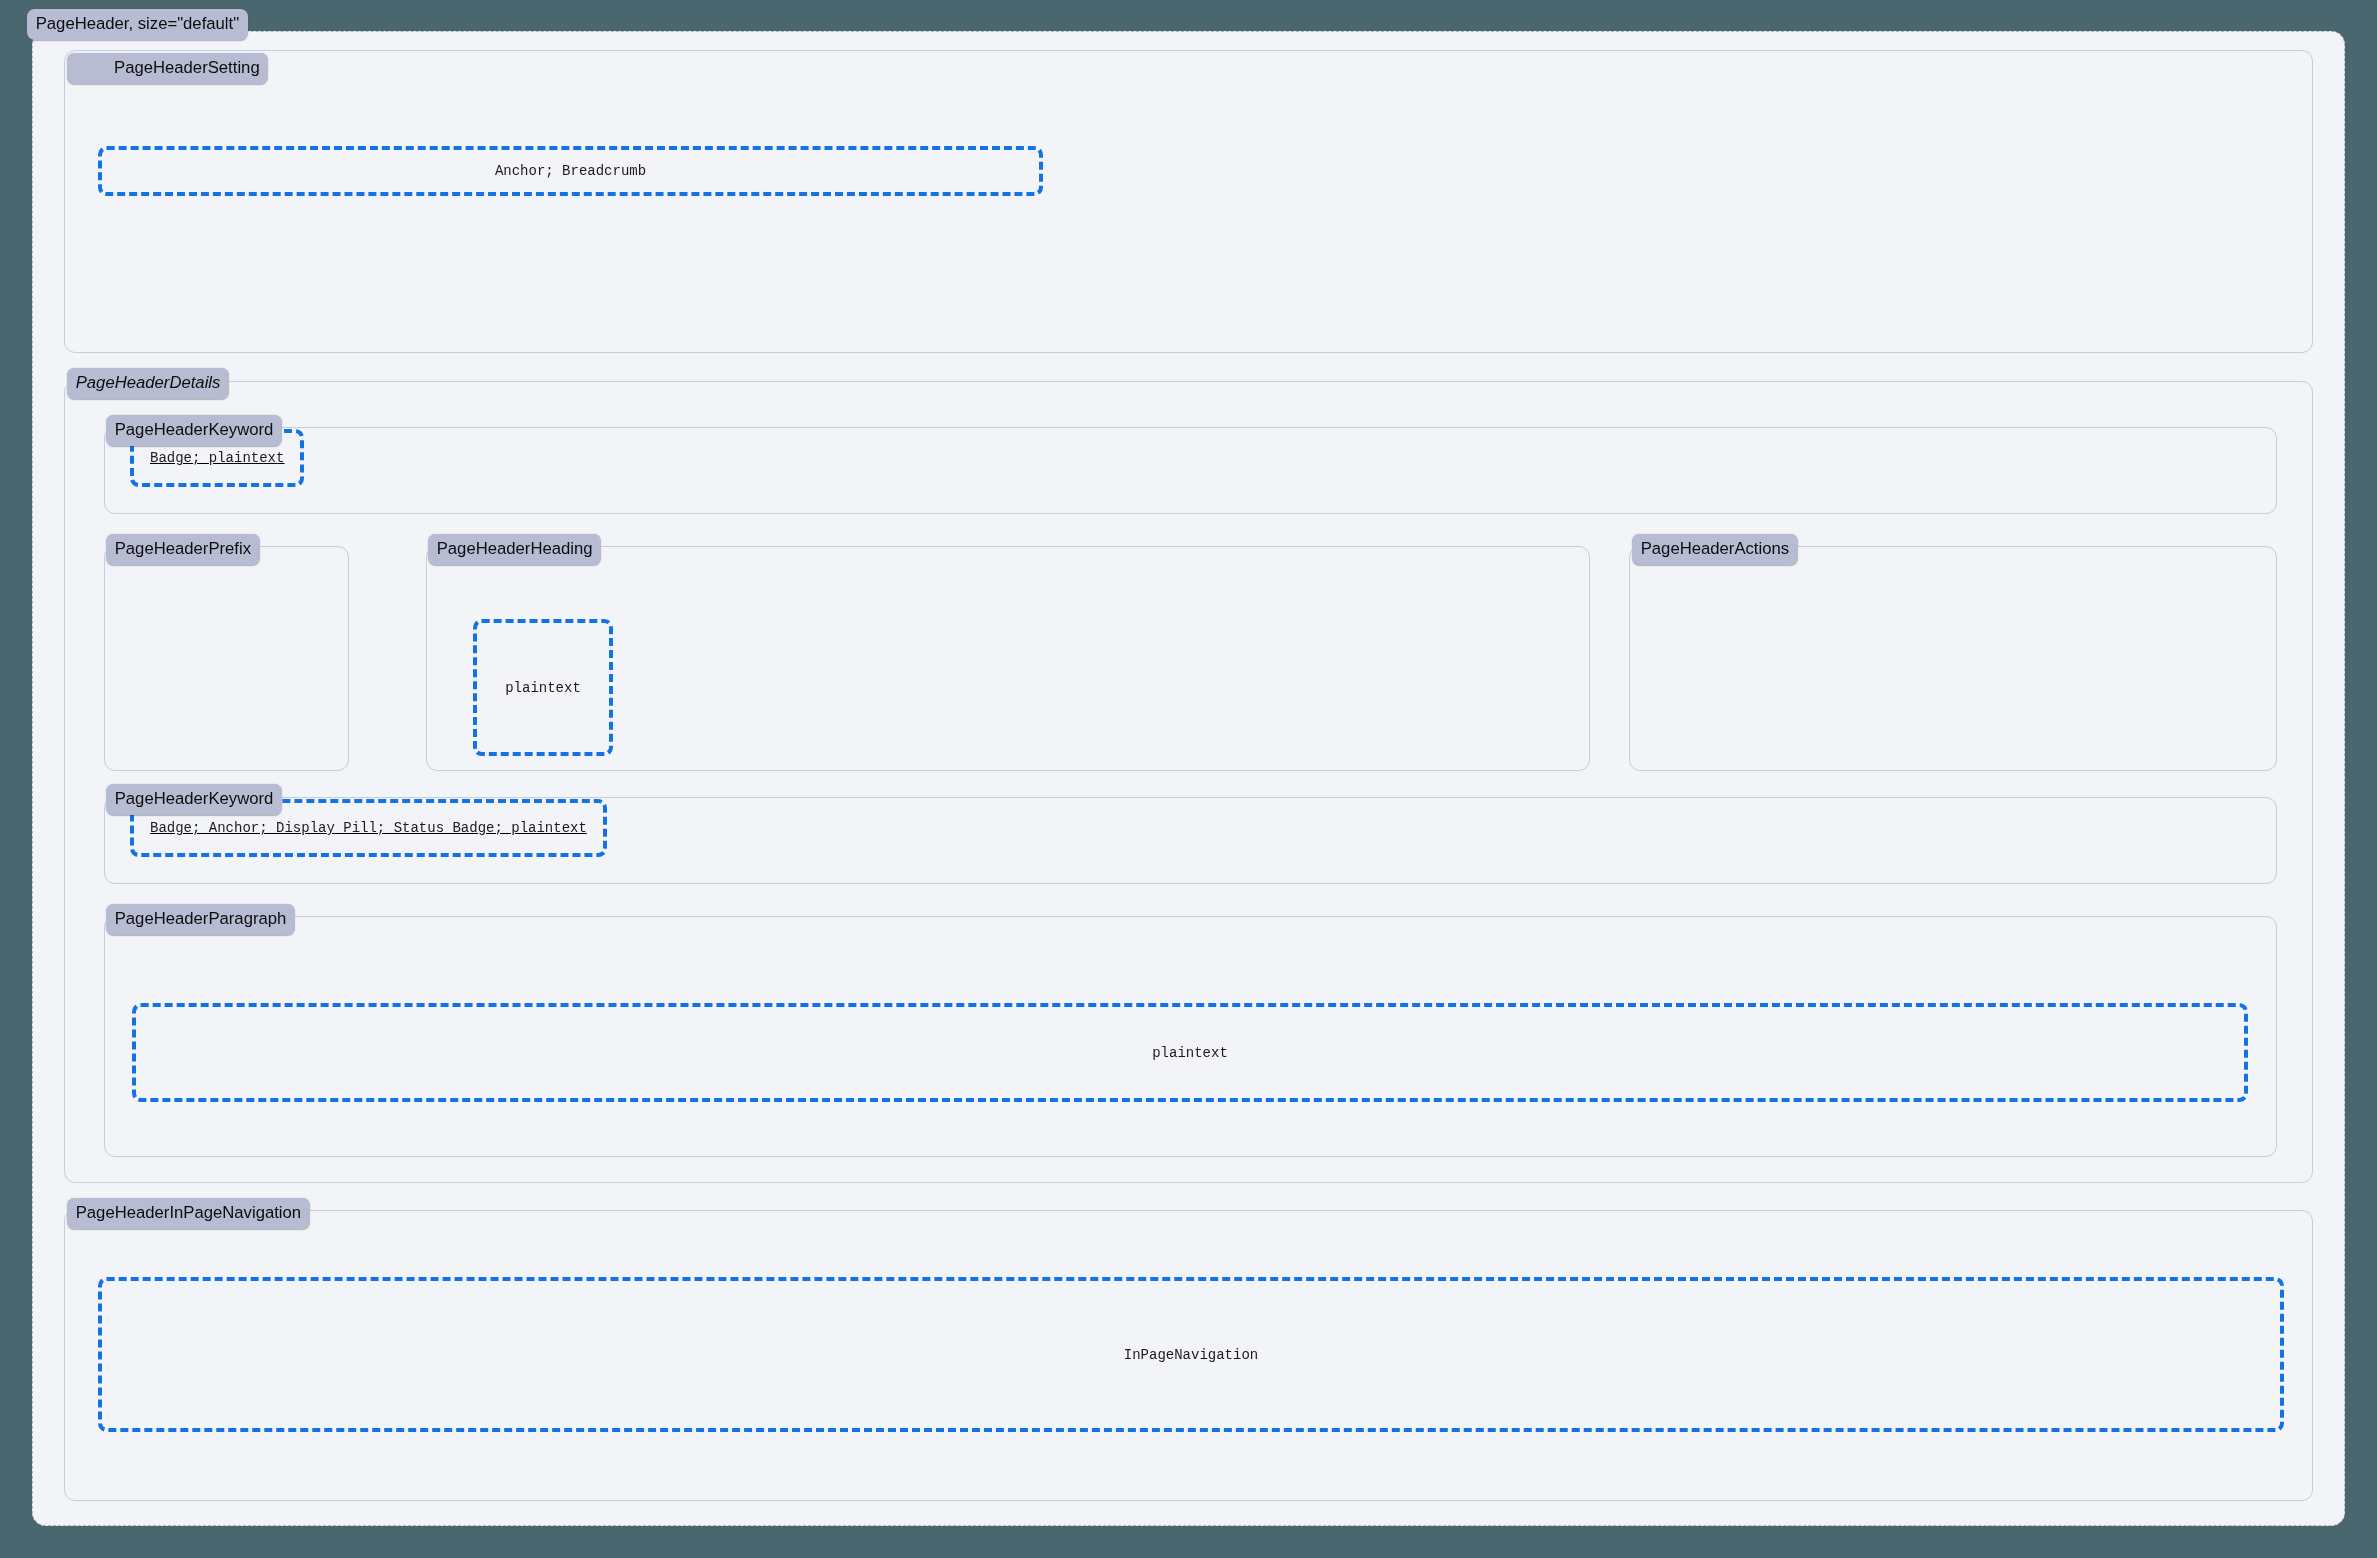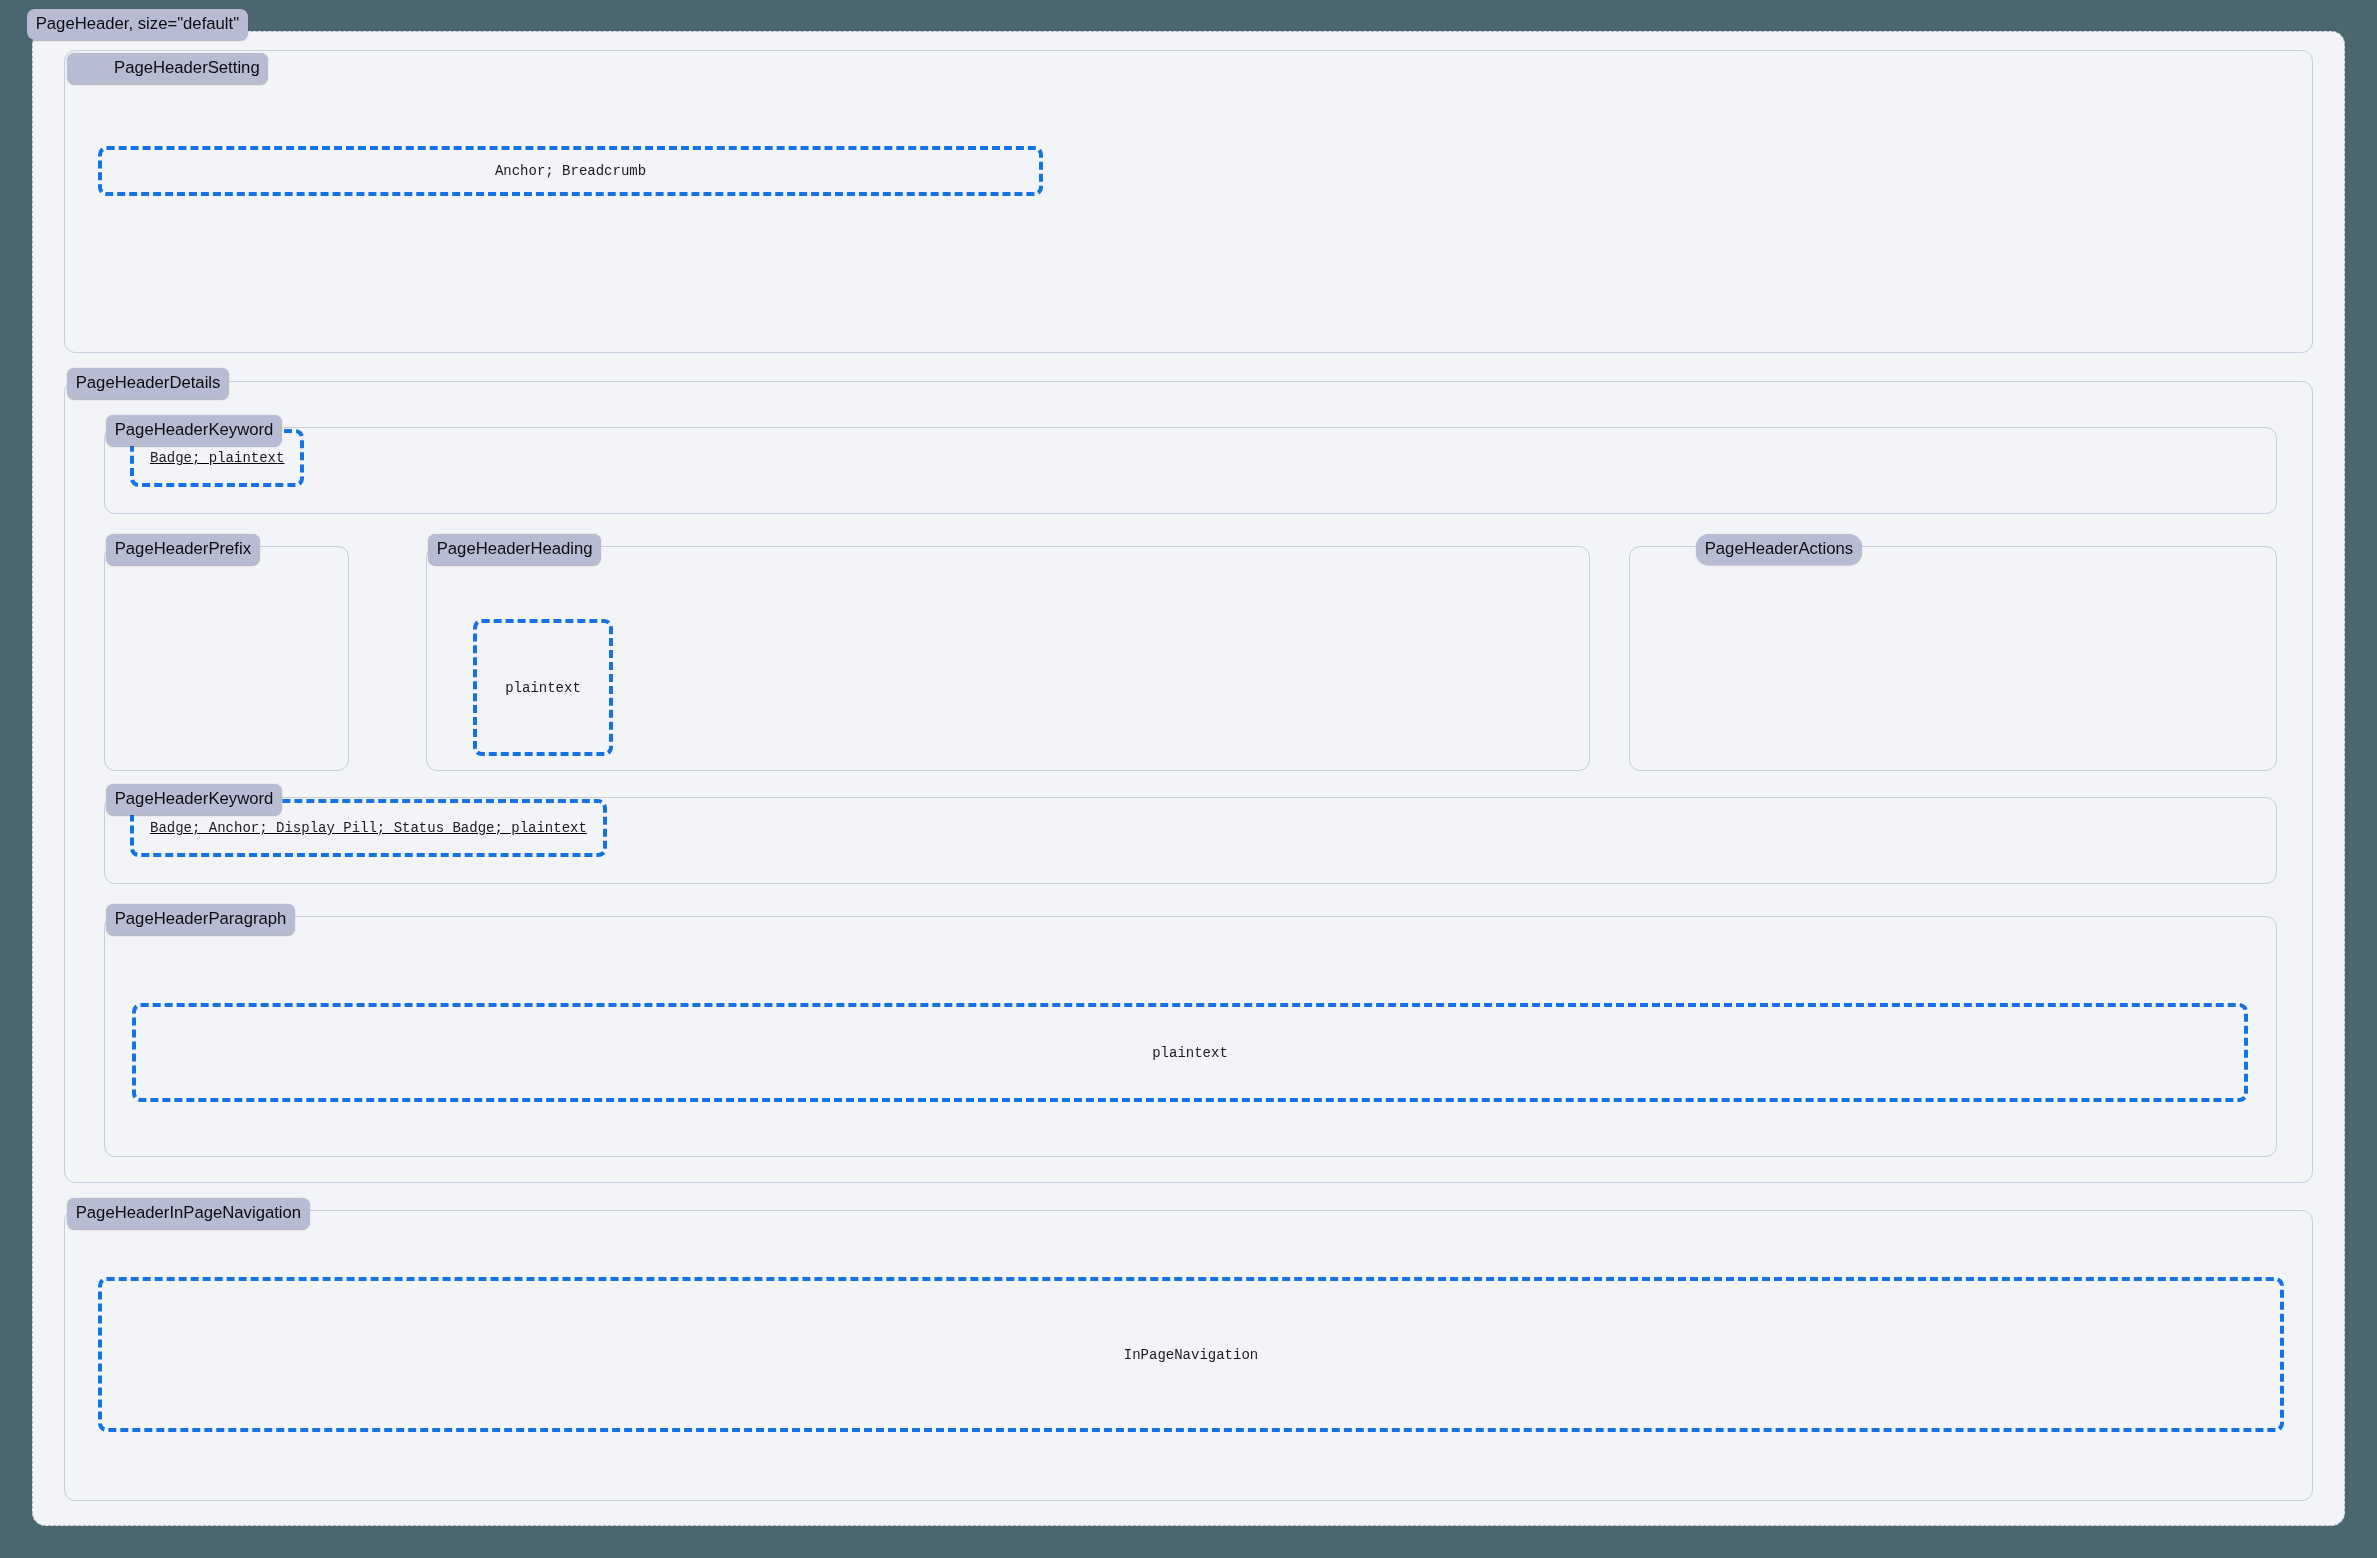--- a/index.html
+++ b/index.html
@@ -101,21 +101,21 @@
   </div>
   <div class="lbl" style="left:35px; top:22px;padding-left:47px;">PageHeaderSetting</div>
 
   <div class="slot" style="left:66px; top:115px; width:945px; height:50px;">
     <span class="slot-txt">Anchor; Breadcrumb</span>
   </div>
 
 
   <div class="section" style="left:32px; top:350px; width:2249px; height:802px;">
   </div>
-  <div class="lbl" style="left:35px; top:337px;">PageHeaderDetails</div>
+  <div class="lbl" style="left:35px; top:337px;font-style:italic;">PageHeaderDetails</div>
 
   <div class="subcard" style="left:72px; top:396px; width:2173px; height:87px;">
   </div>
   <div class="lbl" style="left:74px; top:384px;">PageHeaderKeyword</div>
   <div class="slot hug" style="left:98px; top:398px; height:58px;">
     <span class="slot-txt">Badge; plaintext</span>
   </div>
 
   <div class="subcard" style="left:72px; top:515px; width:245px; height:225px;">
   </div>
@@ -123,21 +123,21 @@
 
   <div class="subcard" style="left:394px; top:515px; width:1164px; height:225px;">
   </div>
   <div class="lbl" style="left:396px; top:503px;">PageHeaderHeading</div>
   <div class="slot" style="left:441px; top:588px; width:140px; height:137px;">
     <span class="slot-txt">plaintext</span>
   </div>
 
   <div class="subcard" style="left:1597px; top:515px; width:648px; height:225px;">
   </div>
-  <div class="lbl" style="left:1664px; top:503px;border-radius:13px;">PageHeaderActions</div>
+  <div class="lbl" style="left:1600px; top:503px;">PageHeaderActions</div>
 
   <div class="subcard" style="left:72px; top:766px; width:2173px; height:87px;">
   </div>
   <div class="lbl" style="left:74px; top:753px;">PageHeaderKeyword</div>
   <div class="slot hug" style="left:98px; top:768px; height:58px;">
     <span class="slot-txt">Badge; Anchor; Display Pill; Status Badge; plaintext</span>
   </div>
 
   <div class="subcard" style="left:72px; top:885px; width:2173px; height:241px;">
   </div>

